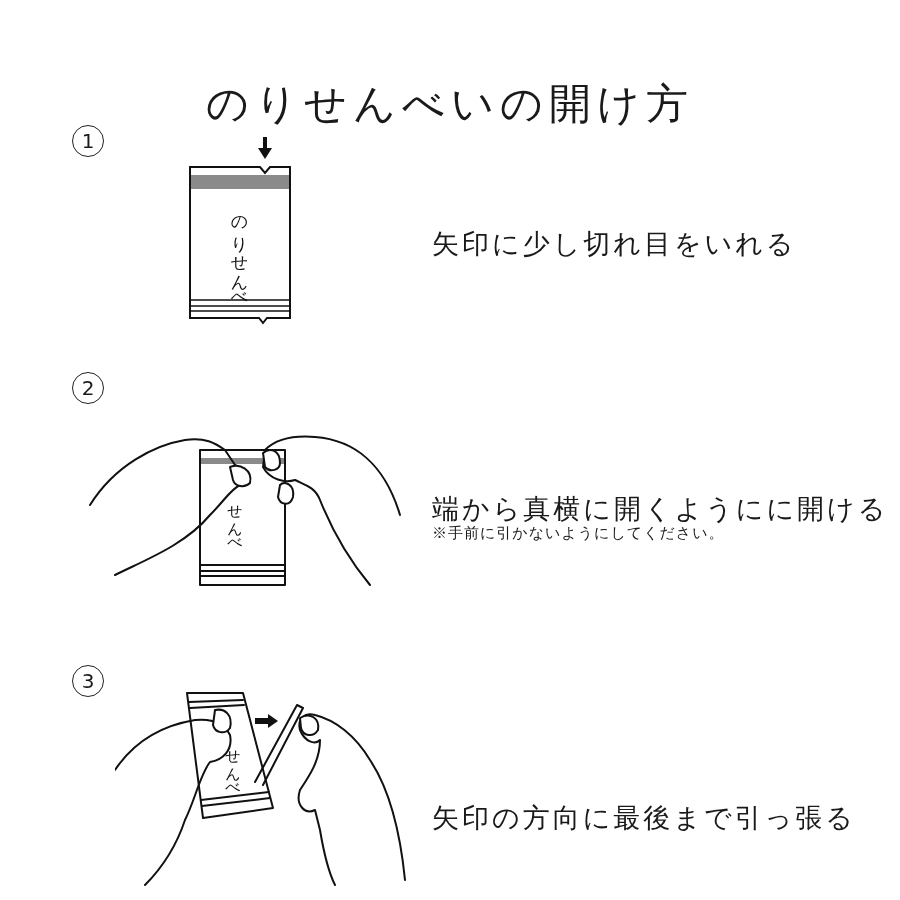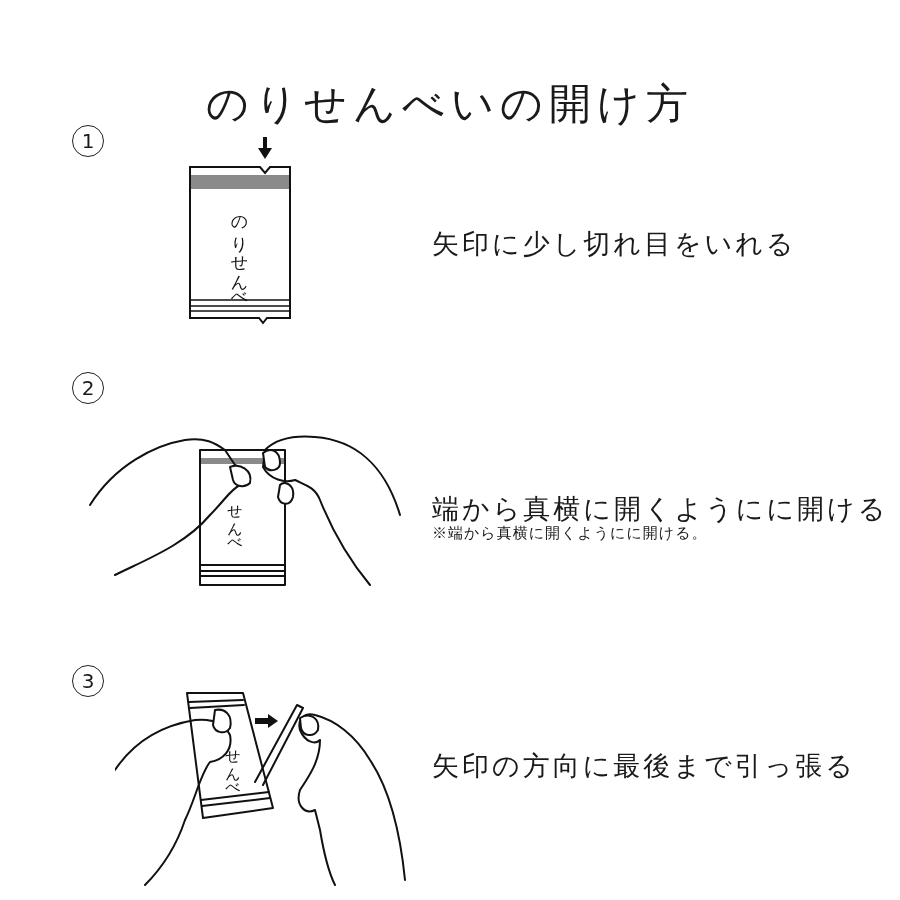--- a/index.html
+++ b/index.html
@@ -45,21 +45,21 @@
       <path d="M5,80 C30,40 70,20 100,15 C120,12 130,18 140,25 L150,40 C160,45 165,55 155,60 C145,65 140,75 125,90 C100,120 60,135 30,150"></path>
       <path d="M145,42 C155,38 168,45 165,58 C160,63 150,62 148,55 Z" fill="#fff"></path>
       <path d="M315,90 C300,40 270,15 230,12 C205,10 190,15 180,25 L178,42 C185,55 200,58 210,55 C220,60 230,62 235,75 C245,100 260,130 285,160"></path>
       <path d="M178,28 C185,22 195,25 195,38 C195,45 185,48 180,42 Z" fill="#fff"></path>
       <path d="M195,60 C200,55 210,60 208,72 C205,82 195,80 193,72 Z" fill="#fff"></path>
     </g>
     <text x="150" y="70" font-size="15" font-family="DejaVu Serif, serif" fill="#111" writing-mode="tb">せんべ</text>
   </svg>
 </div>
 <div class="step-text" style="left:432px; top:467px;">端から真横に開くようにに開ける</div>
-<div class="note" style="left:432px; top:524px;">※端から真横に開くようにに開ける。</div>
+<div class="note" style="left:432px; top:524px;">※手前に引かないようにしてください。</div>
 
 <div class="step-num" style="left:72px; top:665px;">3</div>
 <div class="illus" style="left:115px; top:690px;">
   <svg width="300" height="200" viewBox="0 0 300 200">
     <g fill="none" stroke="#111" stroke-width="2" stroke-linecap="round" stroke-linejoin="round">
       <path d="M72,3 L128,3 L158,118 L88,128 Z" fill="#fff"></path>
       <line x1="74" y1="12" x2="128" y2="10"></line>
         <line x1="75" y1="18" x2="129" y2="15"></line>
       <line x1="86" y1="110" x2="154" y2="102"></line>
         <line x1="87" y1="116" x2="155" y2="108"></line>
@@ -69,13 +69,13 @@
       <path d="M290,190 C285,140 275,100 255,70 C240,45 220,30 200,25 C190,22 182,28 185,40 C190,52 200,55 205,50 C205,70 195,85 185,100 C180,115 190,125 200,120 L205,140 C210,170 215,185 220,195"></path>
       <path d="M185,28 C195,22 205,28 203,40 C198,48 188,46 186,38 Z" fill="#fff"></path>
     </g>
     <g>
       <rect x="140" y="28" width="14" height="6" fill="#111"></rect>
       <polygon points="153,24 163,31 153,38" fill="#111"></polygon>
     </g>
     <text x="118" y="50" font-size="15" font-family="DejaVu Serif, serif" fill="#111" writing-mode="tb">せんべ</text>
   </svg>
 </div>
-<div class="step-text" style="left:432px; top:724px;">矢印の方向に最後まで引っ張る</div>
+<div class="step-text" style="left:432px; top:776px;">矢印の方向に最後まで引っ張る</div>
 
 </body></html>

